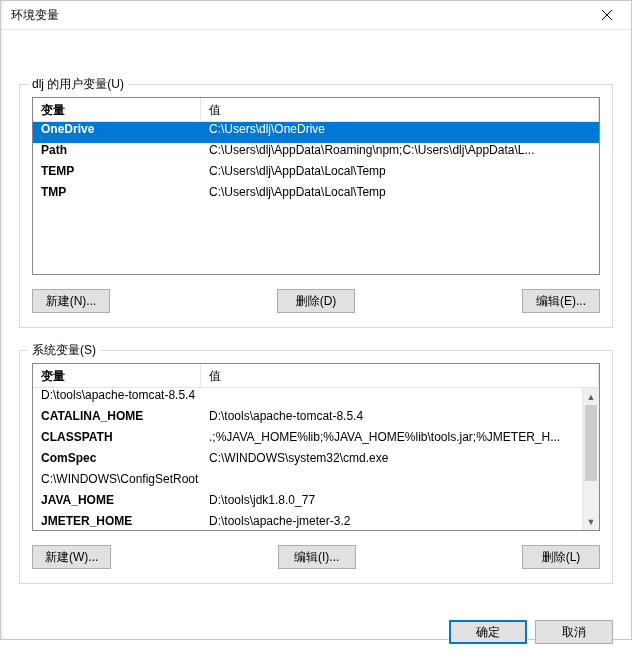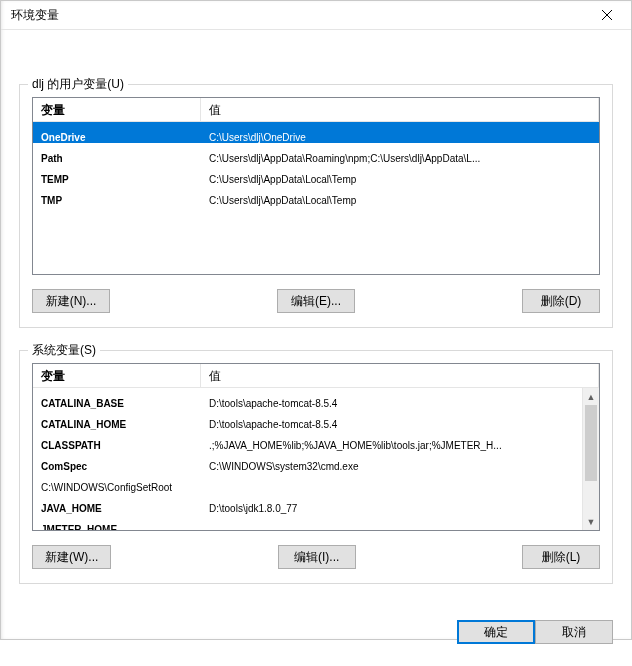--- a/index.html
+++ b/index.html
@@ -85,22 +85,22 @@
     white-space: nowrap;
     overflow: hidden;
   }
   .col-var { width: 168px; flex: 0 0 168px; font-weight: bold; }
   .col-val { flex: 1; min-width: 0; }
   .rows-wrap { flex: 1; display: flex; min-height: 0; }
   .rows { flex: 1; }
   .row {
     display: flex;
     height: 21px;
-    align-items: flex-end;
-    font-size: 10px;
+    align-items: flex-start;
+    font-size: 12px;
     cursor: default;
   }
   .row .cell {
     padding: 0 8px;
     white-space: nowrap;
     overflow: hidden;
     text-overflow: ellipsis;
   }
   .row.selected {
     background: #0078d7;
@@ -141,20 +141,21 @@
     cursor: pointer;
   }
   button.win.primary {
     border: 1px solid #0078d7;
     box-shadow: inset 0 0 0 1px #0078d7;
   }
   .footer {
     padding: 14px 18px 18px 0;
     display: flex;
     justify-content: flex-end;
+    gap: 8px;
   }
   .gb2 .listview { height: 168px; }
   .gb-spacer { flex: 1; }
 </style>
 </head>
 <body>
 
 <div class="window">
 
   <div class="titlebar">
@@ -194,37 +195,36 @@
             <div class="row">
               <div class="cell col-var">TMP</div>
               <div class="cell col-val">C:\Users\dlj\AppData\Local\Temp</div>
             </div>
           </div>
         </div>
       </div>
 
       <div class="btnrow">
         <button class="win">新建(N)...</button>
+        <button class="win">删除(D)</button>
         <button class="win">编辑(E)...</button>
-        <button class="win">删除(D)</button>
       </div>
     </div>
 
     <div class="groupbox gb2">
       <div class="legend">系统变量(S)</div>
 
       <div class="listview with-scroll">
         <div class="lv-header">
           <div class="col col-var">变量</div>
           <div class="col col-val">值</div>
         </div>
         <div class="rows-wrap">
           <div class="rows">
             <div class="row">
-              <div class="cell col-var">CATALINA_BASE</div>
               <div class="cell col-val">D:\tools\apache-tomcat-8.5.4</div>
             </div>
             <div class="row">
               <div class="cell col-var">CATALINA_HOME</div>
               <div class="cell col-val">D:\tools\apache-tomcat-8.5.4</div>
             </div>
             <div class="row">
               <div class="cell col-var">CLASSPATH</div>
               <div class="cell col-val">.;%JAVA_HOME%lib;%JAVA_HOME%lib\tools.jar;%JMETER_H...</div>
             </div>
@@ -234,20 +234,21 @@
             </div>
             <div class="row">
               <div class="cell col-val">C:\WINDOWS\ConfigSetRoot</div>
             </div>
             <div class="row">
               <div class="cell col-var">JAVA_HOME</div>
               <div class="cell col-val">D:\tools\jdk1.8.0_77</div>
             </div>
             <div class="row">
               <div class="cell col-var">JMETER_HOME</div>
+              <div class="cell col-val">D:\tools\apache-jmeter-3.2</div>
             </div>
           </div>
           <div class="scrollbar">
             <div class="arrow">▲</div>
             <div class="track">
               <div class="thumb"></div>
             </div>
             <div class="arrow">▼</div>
           </div>
         </div>

